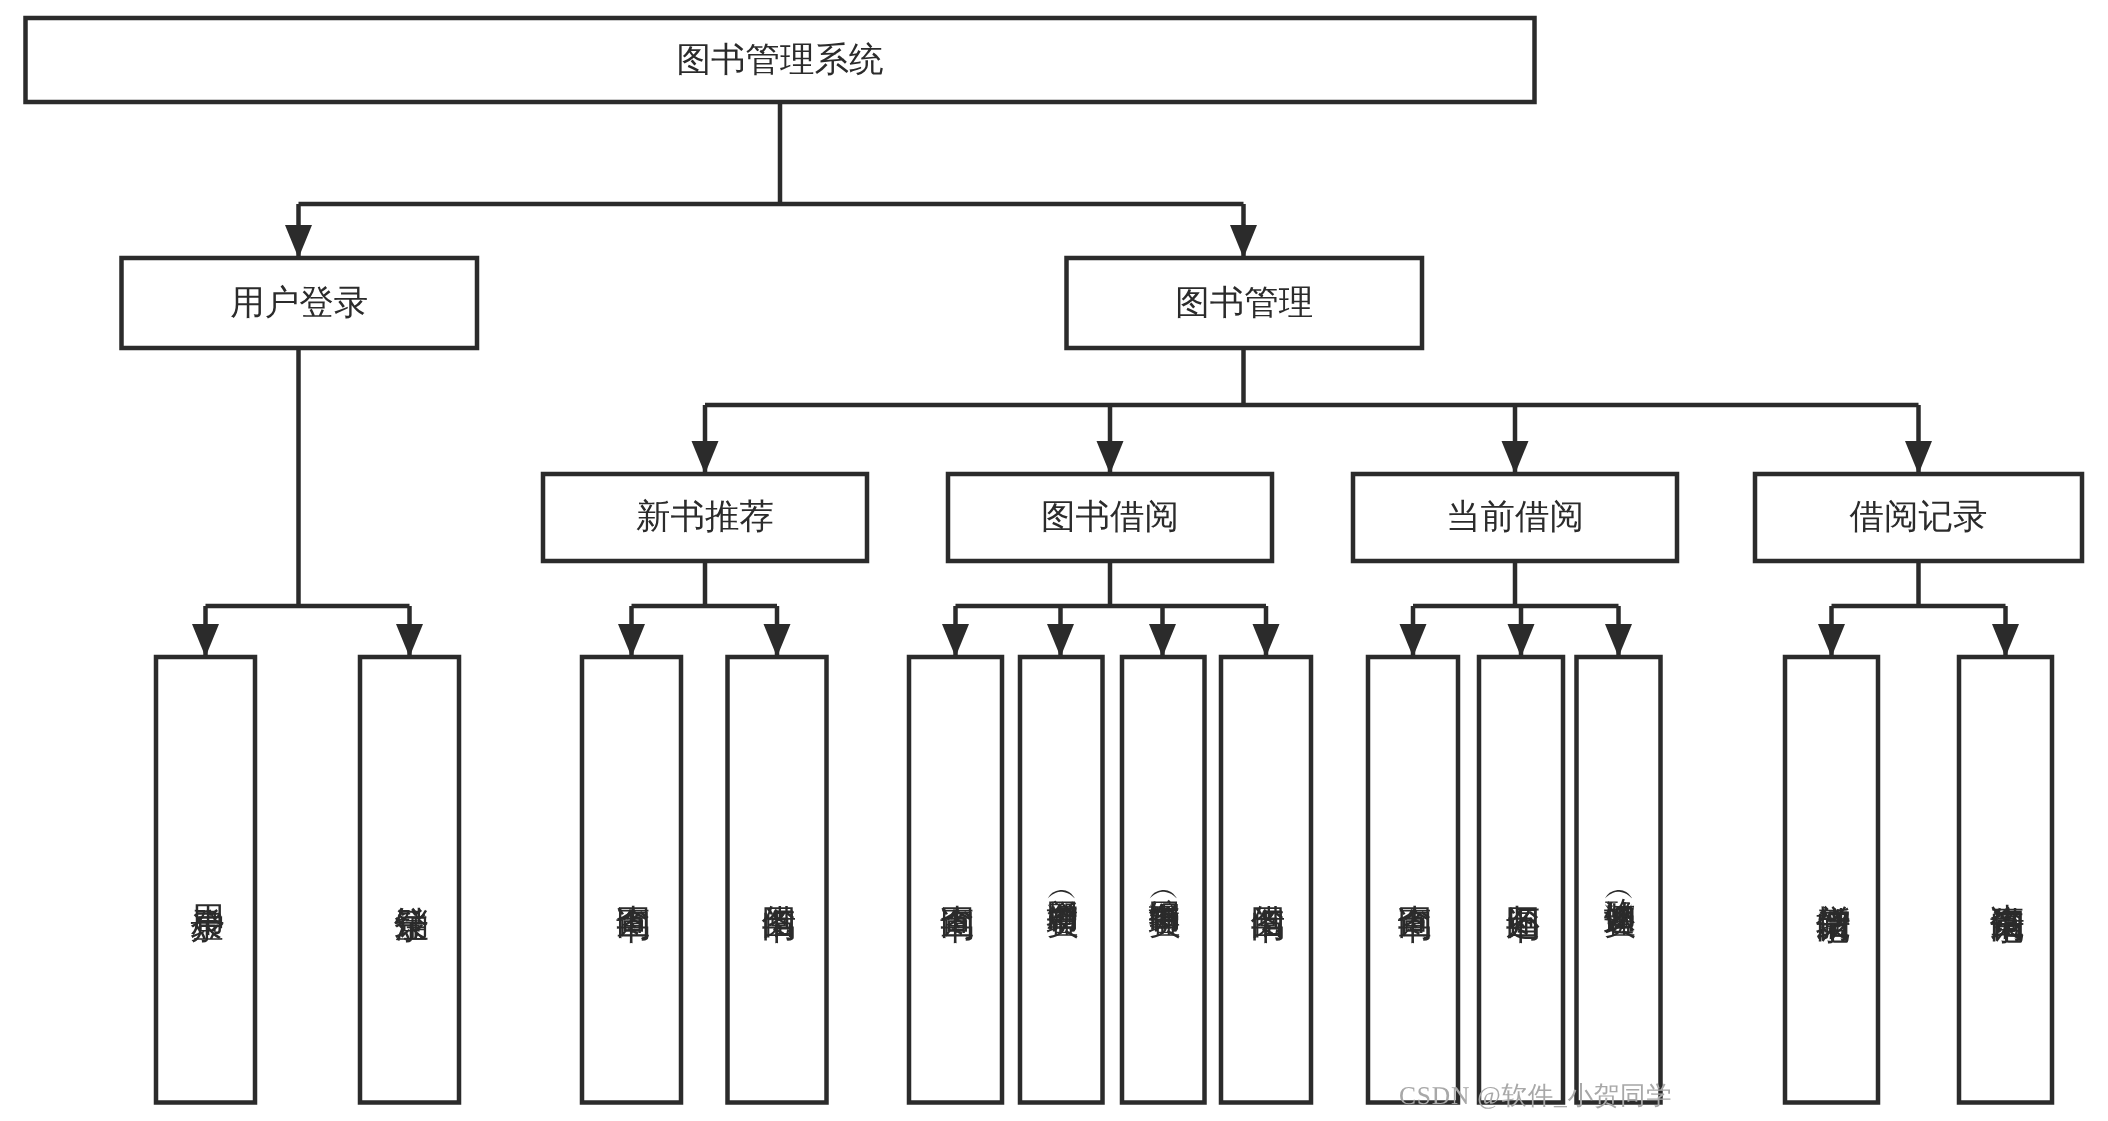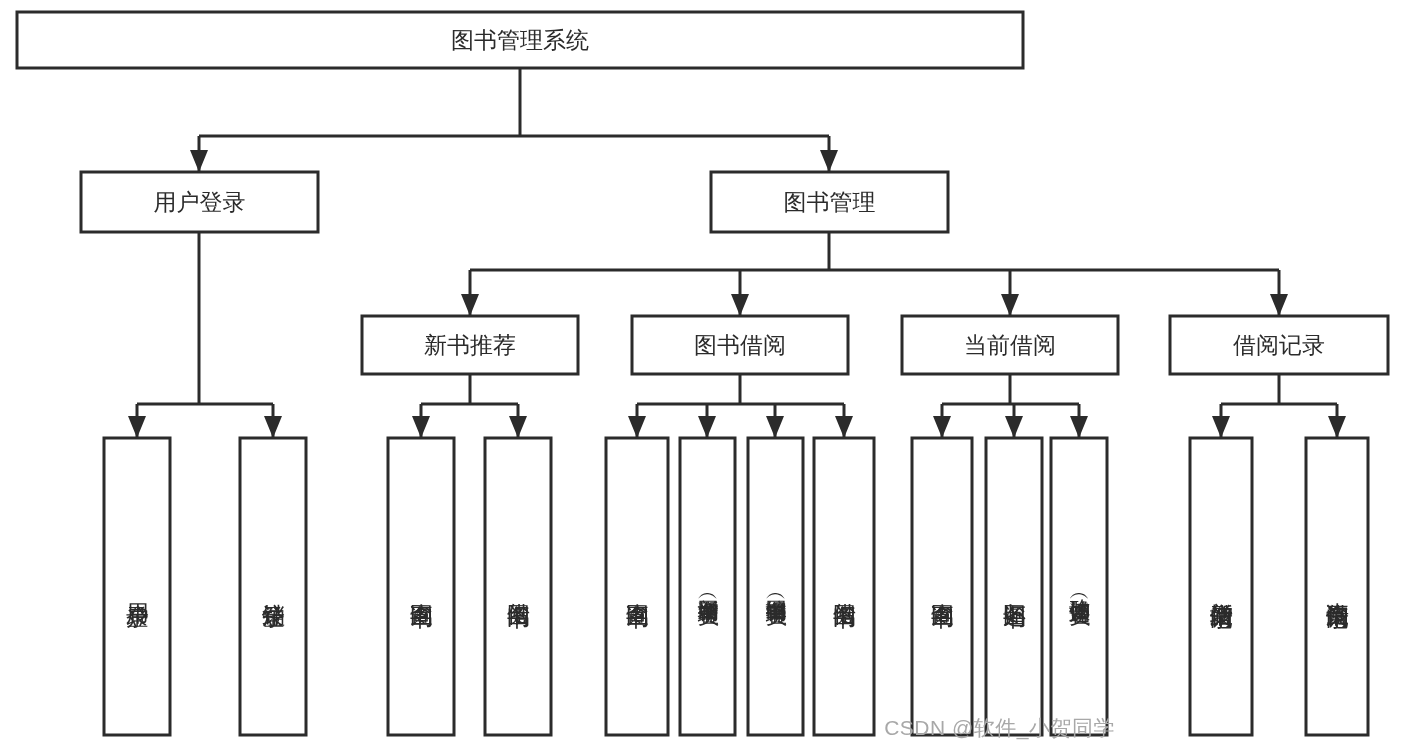--- a/index.html
+++ b/index.html
@@ -29,22 +29,22 @@
   .vtext{
     writing-mode:vertical-rl;
     text-orientation:upright;
     font-family:"DejaVu Sans","Liberation Sans",sans-serif;
     font-size:23px;line-height:1.12;color:#2b2b2b;
     letter-spacing:1px;
     white-space:nowrap;
   }
   .watermark{
     position:absolute;right:6px;bottom:5px;
-    font-family:Liberation Sans, sans-serif;
-    font-size:21px;color:#a8a8a8;white-space:nowrap;
+    font-family:Liberation Serif, serif;
+    font-size:17px;color:#a8a8a8;white-space:nowrap;
     letter-spacing:0.5px;
   }
 </style>
 </head>
 <body>
 
 <div id="diagram-root">
   <svg id="tree-svg" viewBox="0 0 1405 747">
     <g id="connectors-layer">
         <g>

